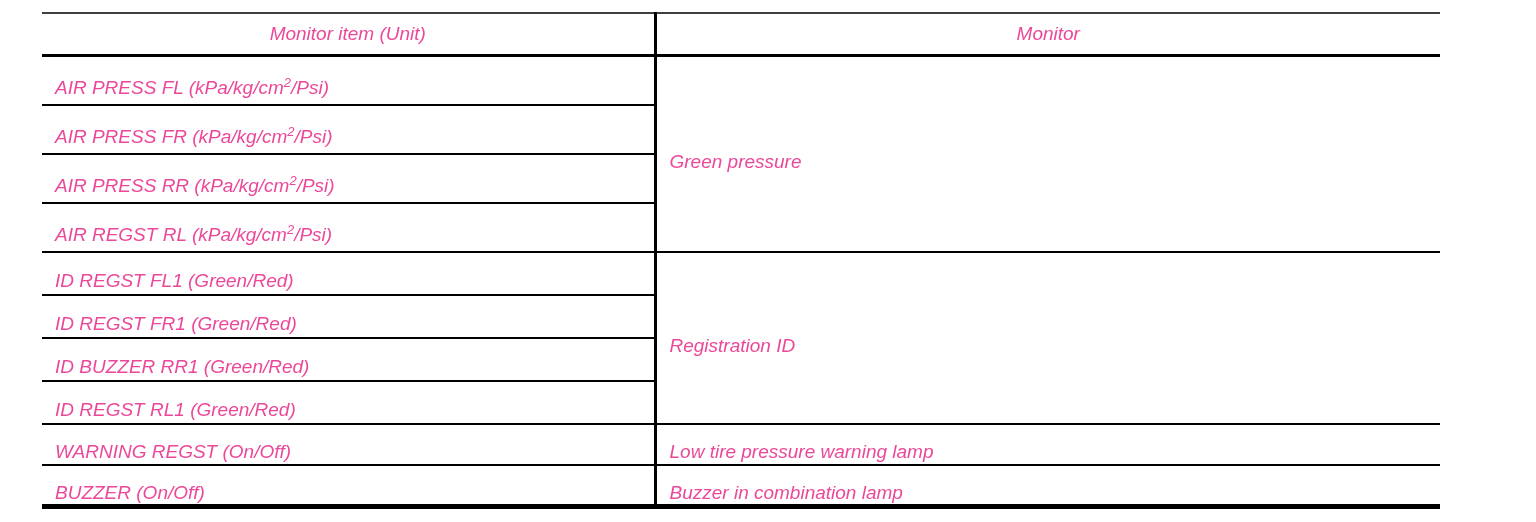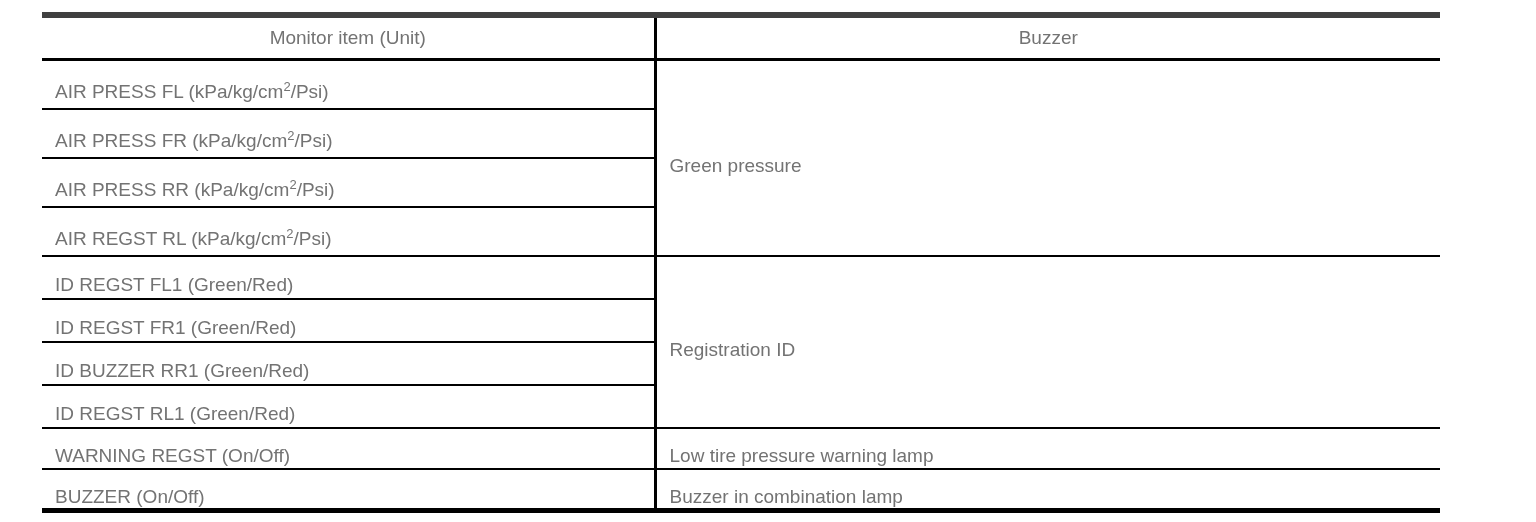--- a/index.html
+++ b/index.html
@@ -15,24 +15,25 @@
     font-family: "Liberation Sans", sans-serif;
     color: #000000;
   }
   table.spec-table {
     position: absolute;
     left: 42px;
     top: 12px;
     width: 1398px;
     border-collapse: collapse;
     table-layout: fixed;
-    border-top: 6px solid #404040;
+    border-top: 2px solid #404040;
     border-bottom: 5px solid #000;
     font-size: 19px;
-    color: #737373;
+    color: #ec4899;
+    font-style: italic;
   }
   table.spec-table th {
     font-weight: normal;
     text-align: center;
     vertical-align: middle;
     border-bottom: 3px solid #000;
     height: 40px;
     padding: 0;
   }
   table.spec-table th.col-monitor {
@@ -62,21 +63,21 @@
 
 <div class="page">
   <table class="spec-table">
     <colgroup>
       <col style="width:613px">
       <col style="width:785px">
     </colgroup>
     <thead>
       <tr>
         <th class="col-monitor">Monitor item (Unit)</th>
-        <th class="col-remark">Buzzer</th>
+        <th class="col-remark">Monitor</th>
       </tr>
     </thead>
     <tbody>
       <tr class="row-air">
         <td class="item-cell"><span>AIR PRESS FL (kPa/kg/cm</span><sup class="unit-sup">2</sup><span>/Psi)</span></td>
         <td class="remark-cell" rowspan="4">Green pressure</td>
       </tr>
       <tr class="row-air">
         <td class="item-cell"><span>AIR PRESS FR (kPa/kg/cm</span><sup class="unit-sup">2</sup><span>/Psi)</span></td>
       </tr>

